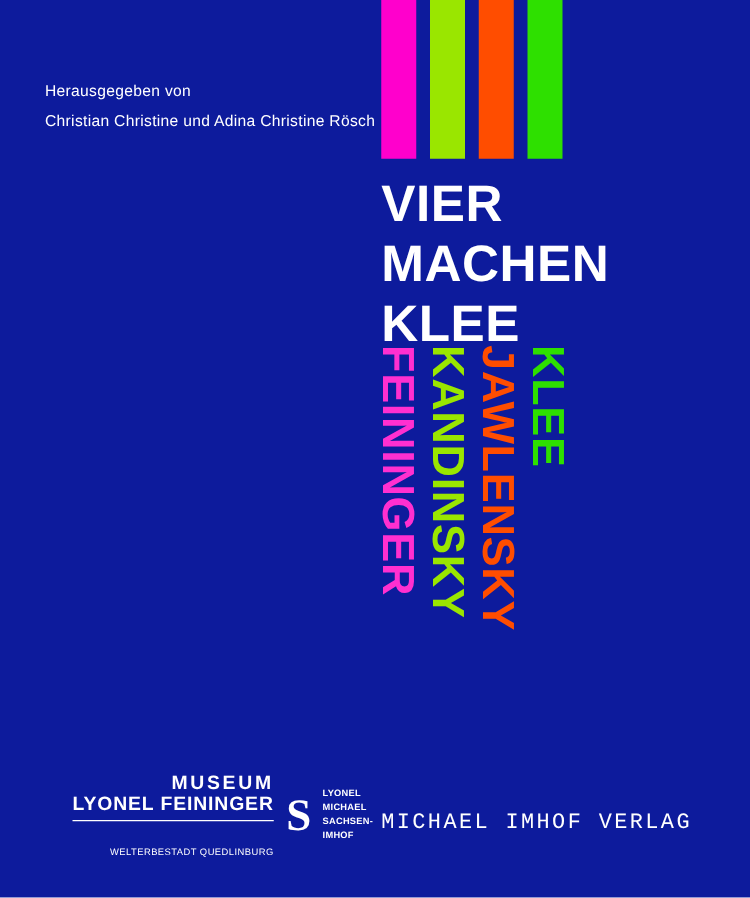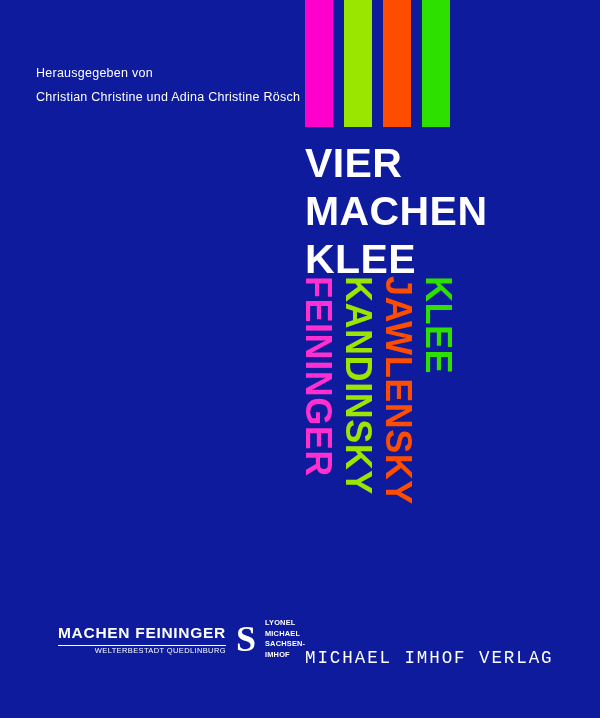--- a/index.html
+++ b/index.html
@@ -95,21 +95,21 @@
     font-size: 15.5px;
     font-weight: bold;
     letter-spacing: 0.045em;
     line-height: 1.12;
   }
   .museum-line3 {
     font-size: 7.5px;
     letter-spacing: 0.05em;
     margin-top: 3px;
     border-top: 1px solid #ffffff;
-    padding-top: 0;
+    padding-top: 20px;
   }
   .museum-monogram {
     font-size: 36px;
     font-weight: bold;
     font-family: "Liberation Serif", serif;
     margin: 0 9px 0 10px;
     line-height: 0.9;
   }
   .kultur-text {
     font-size: 7.4px;
@@ -154,21 +154,22 @@
 
   <div class="artists">
     <div class="artist" style="color:#ff2fd0">FEININGER</div>
     <div class="artist" style="color:#9ae600">KANDINSKY</div>
     <div class="artist" style="color:#ff4d00">JAWLENSKY</div>
     <div class="artist" style="color:#2ee000">KLEE</div>
   </div>
 
   <div class="museum-logo">
     <div class="museum-text">
-      <div class="museum-line2">MACHEN FEININGER</div>
+      <div class="museum-line1">MUSEUM</div>
+      <div class="museum-line2">LYONEL FEININGER</div>
       <div class="museum-line3">WELTERBESTADT QUEDLINBURG</div>
     </div>
     <div class="museum-monogram">S</div>
     <div class="kultur-text">
       <div>LYONEL</div>
       <div>MICHAEL</div>
       <div>SACHSEN-</div>
       <div>IMHOF</div>
     </div>
   </div>

